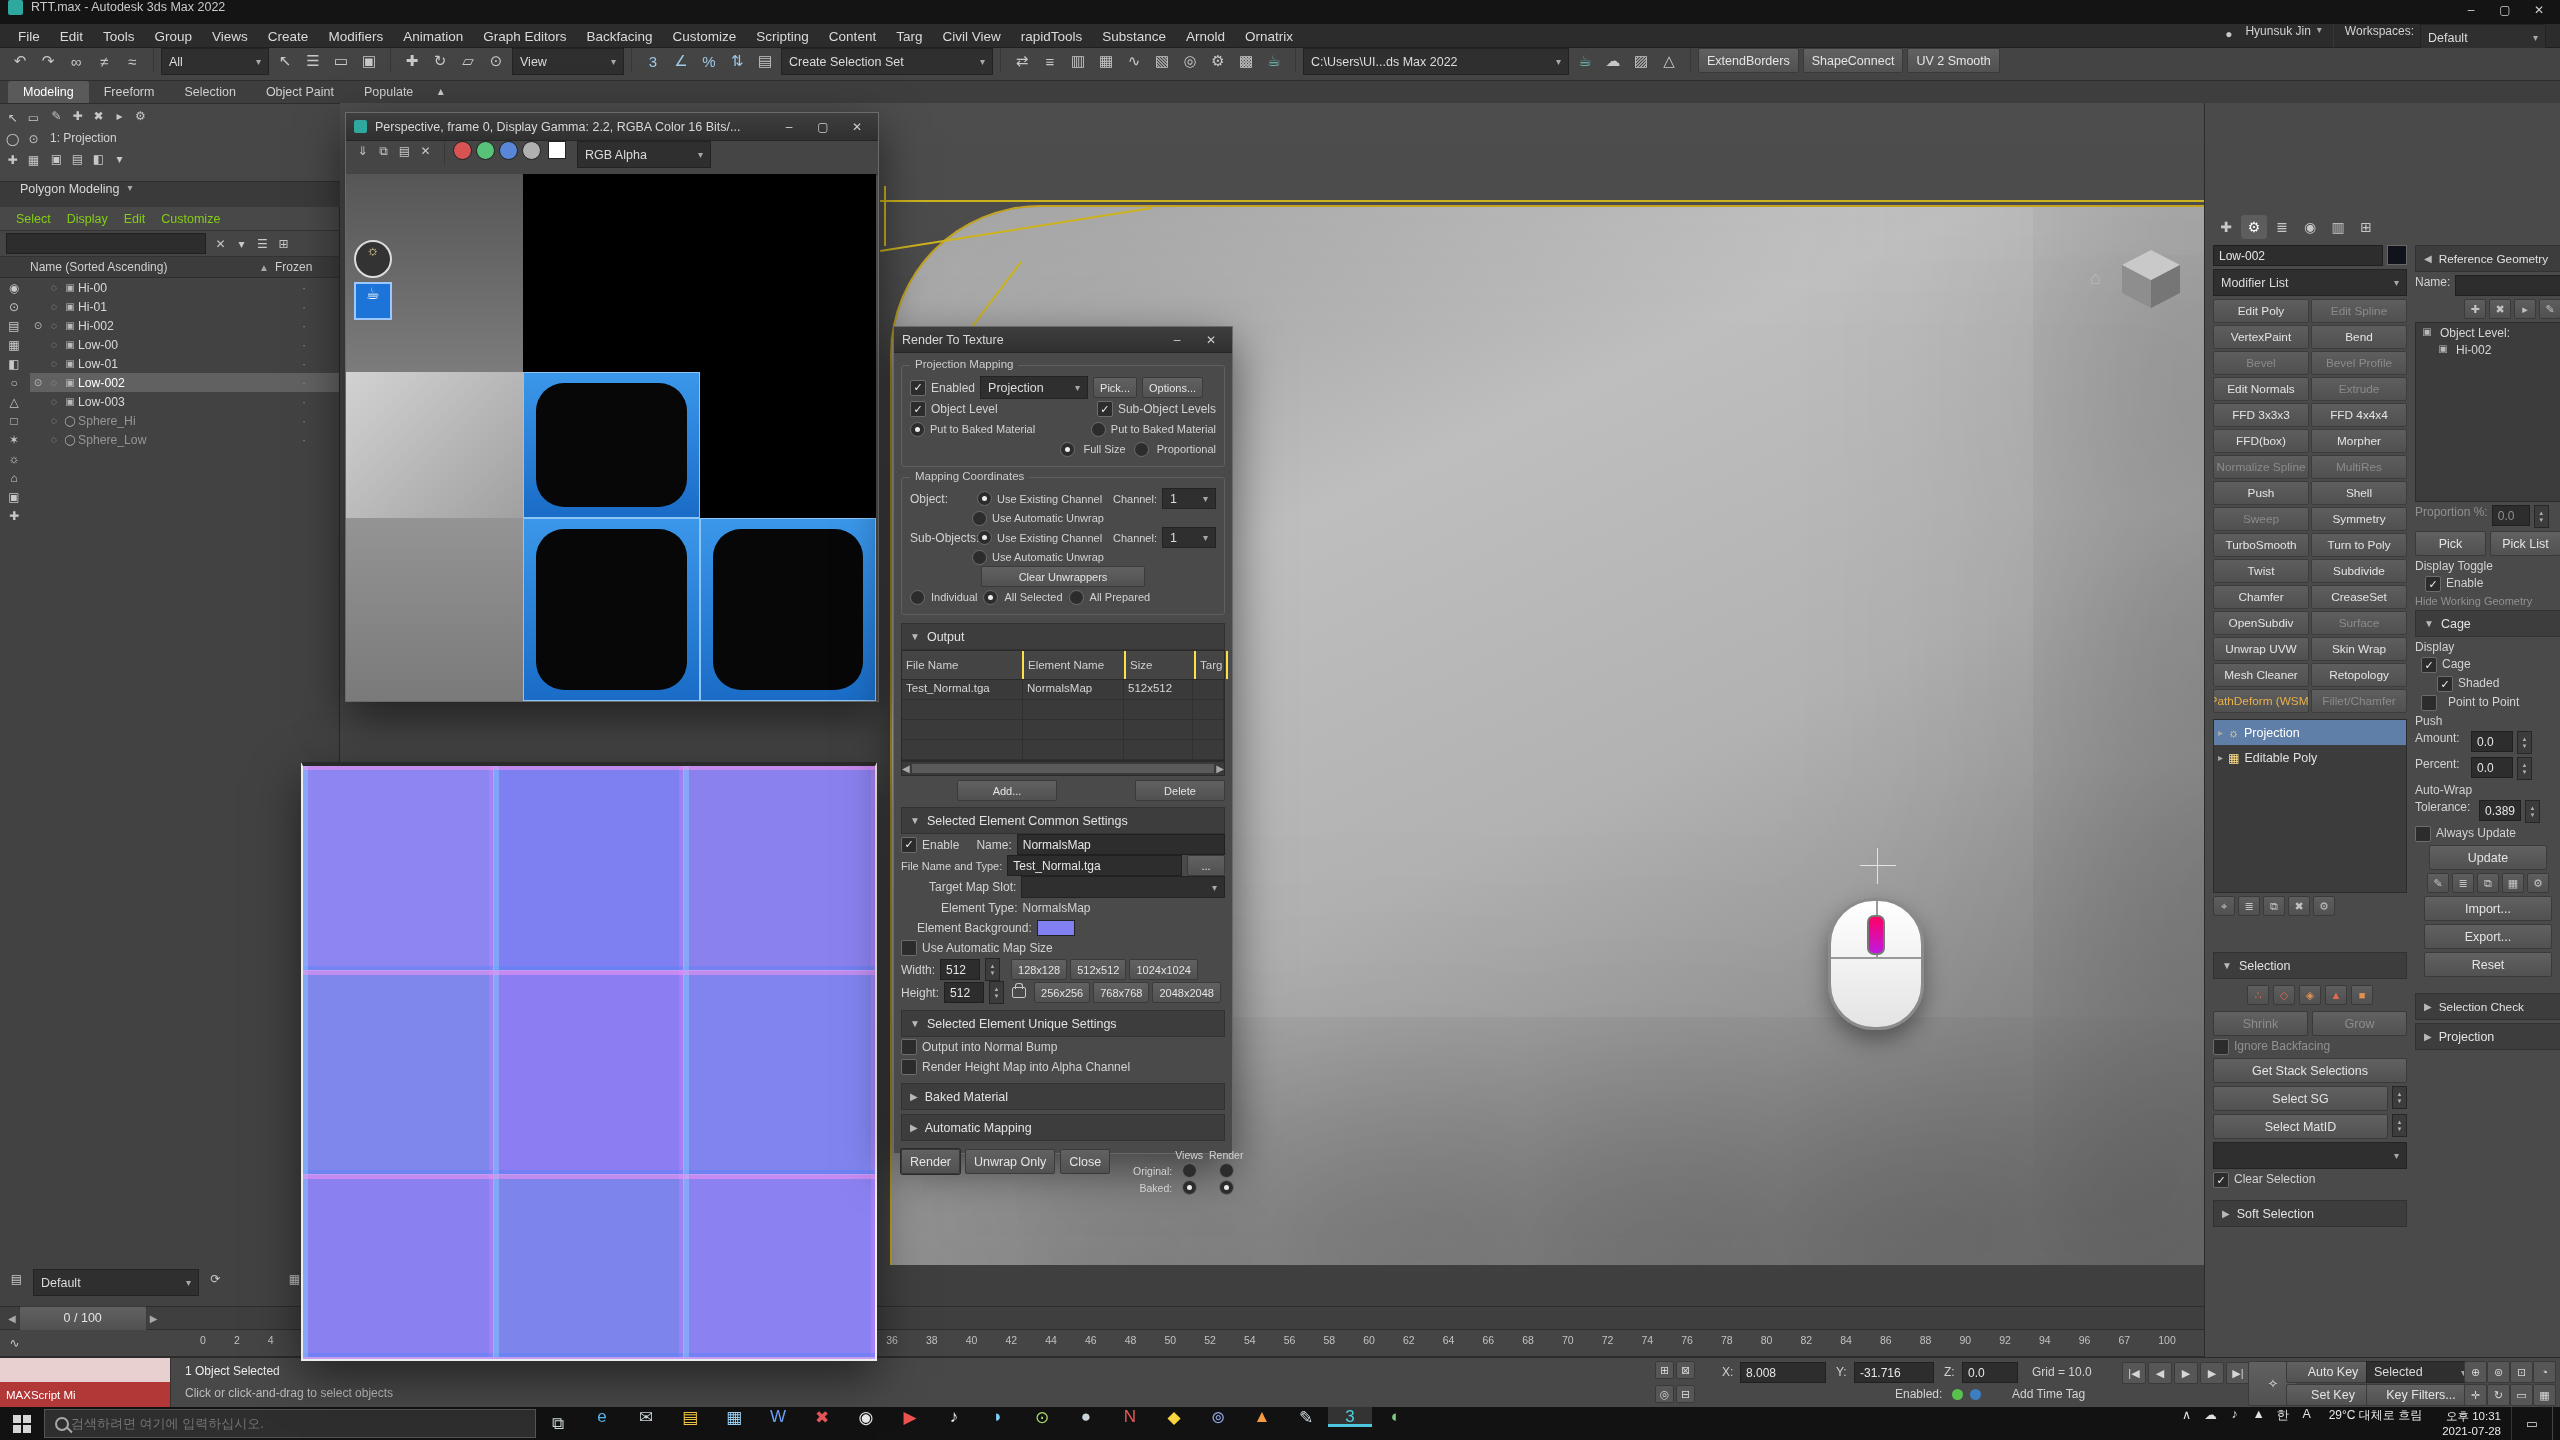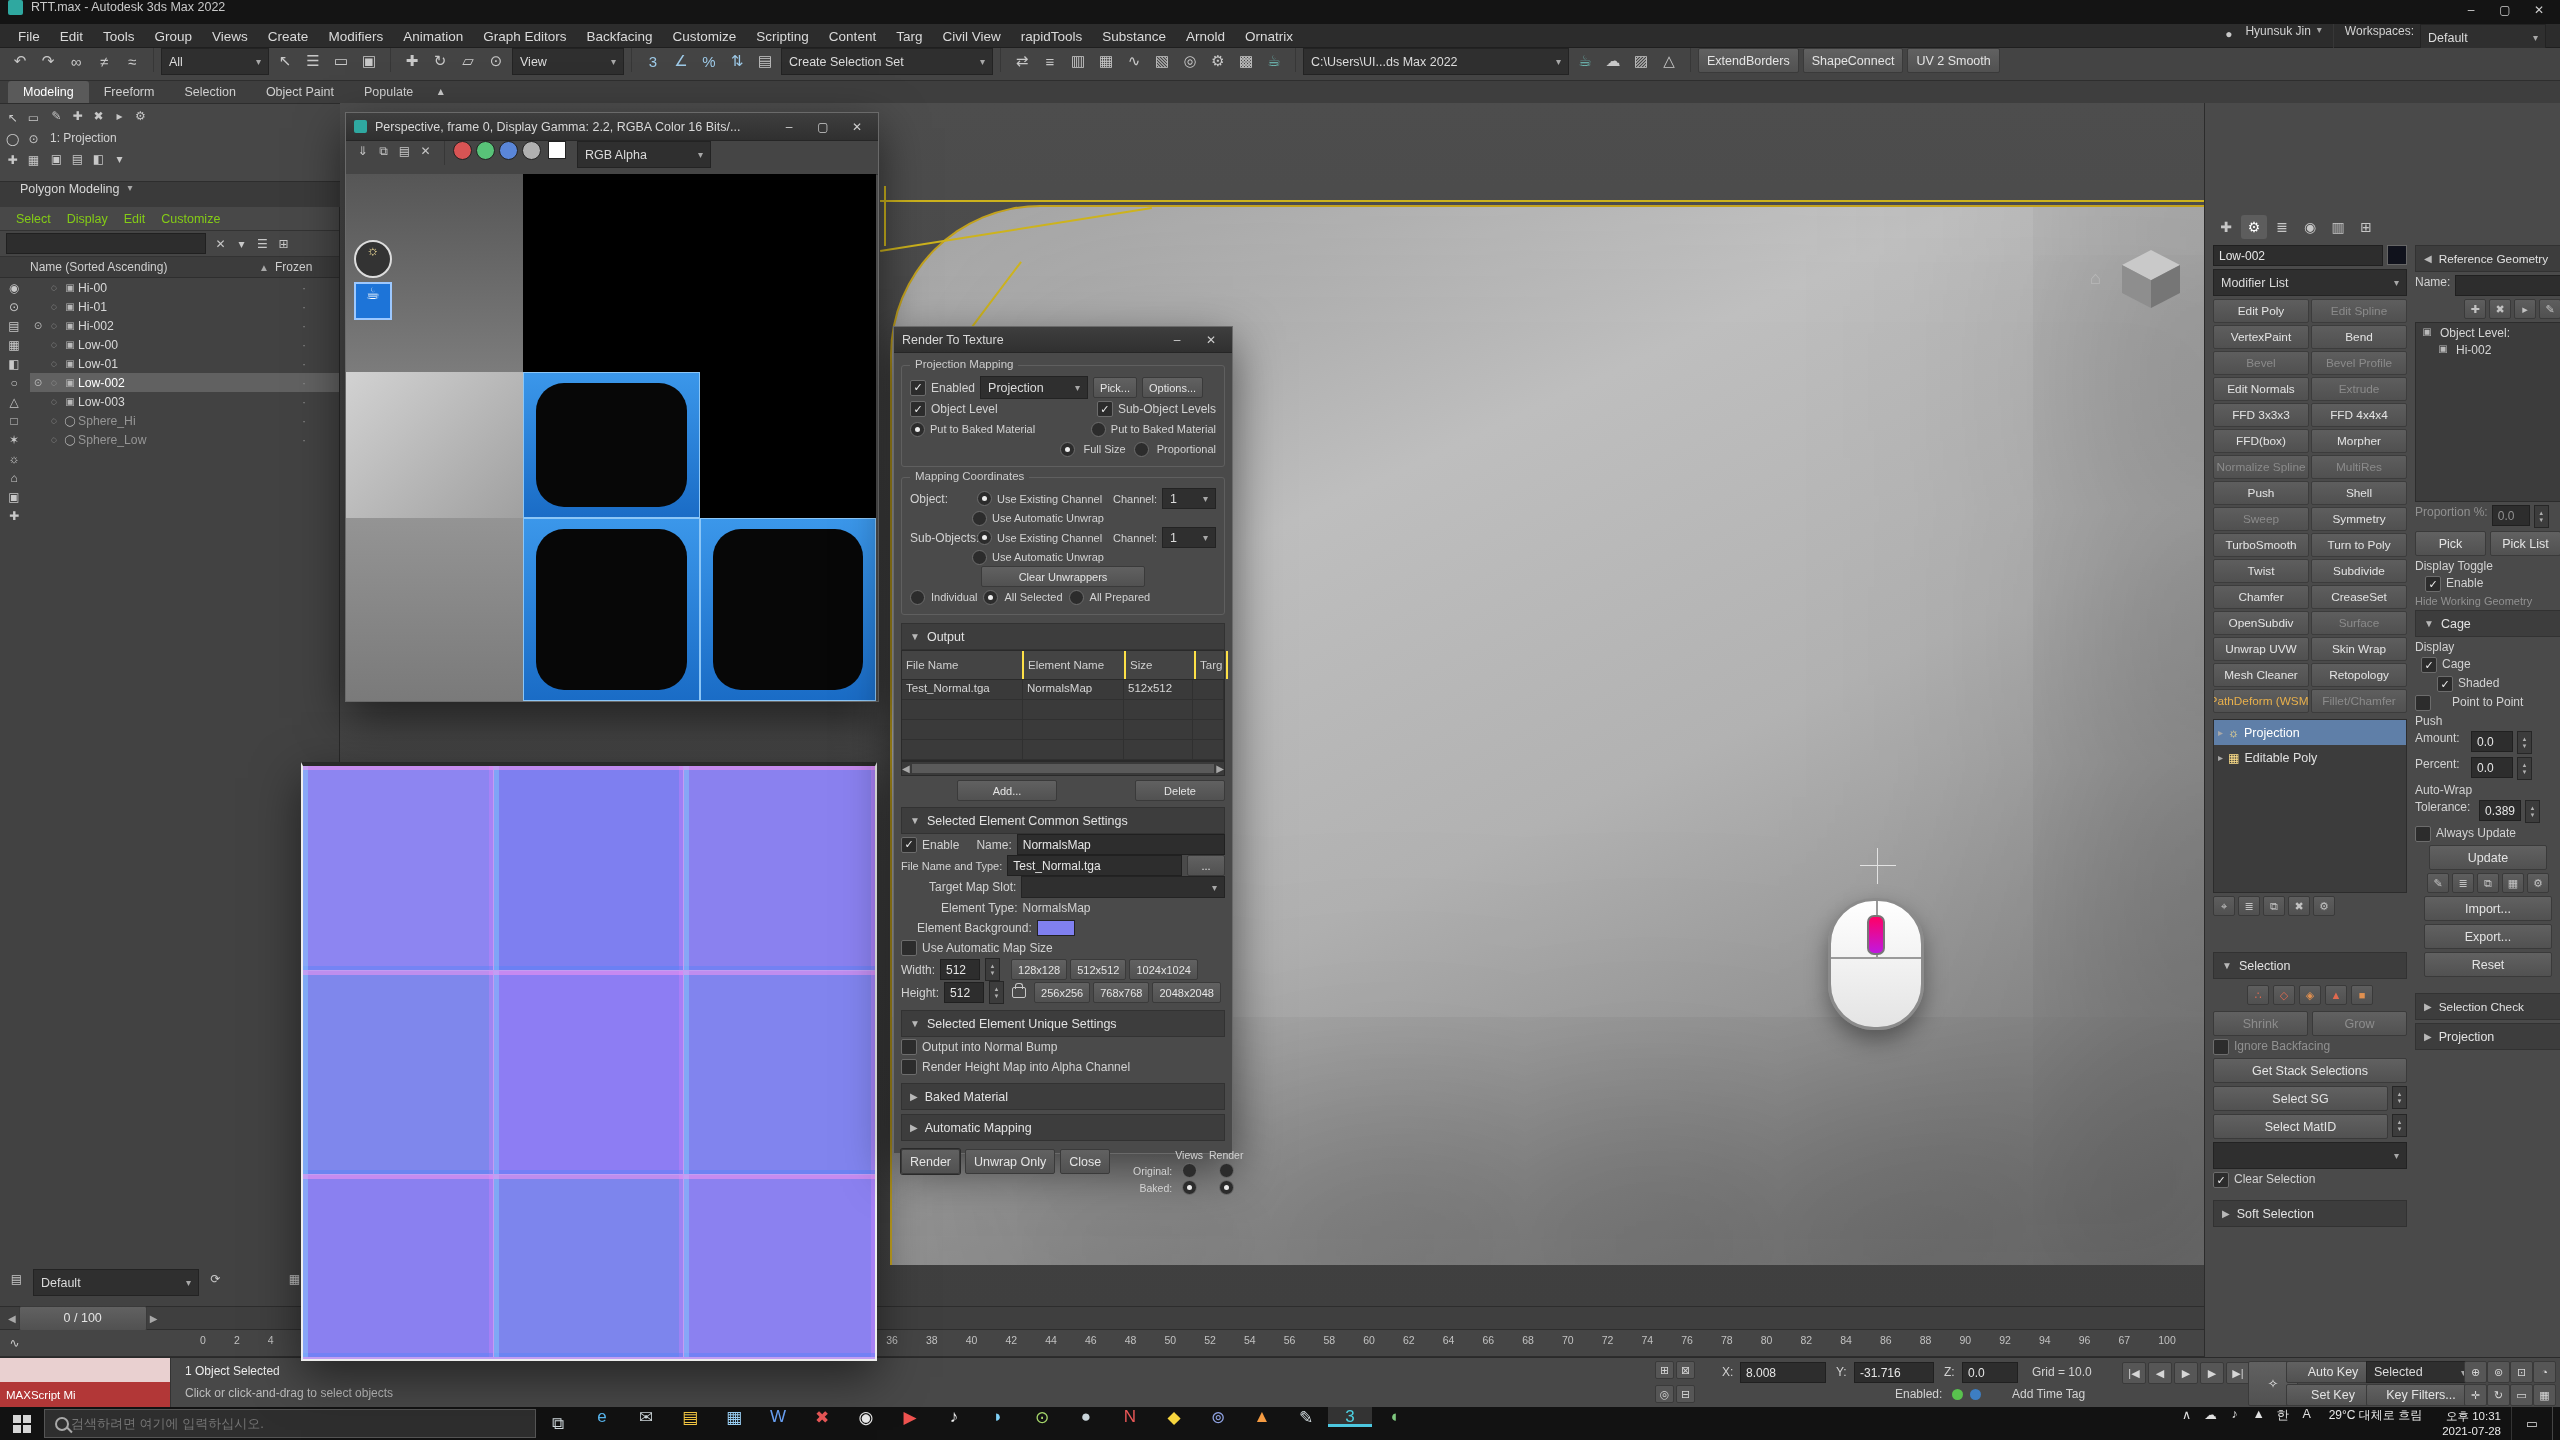--- a/index.html
+++ b/index.html
@@ -809,21 +809,21 @@
         </div>
         <div class="lab">Display</div>
         <div class="flex" style="gap:5px;margin-left:6px">
             <span class="cb on"></span>
           <span class="lab">Cage</span>
           </div>
         <div class="flex" style="gap:5px;margin-left:22px">
             <span class="cb on"></span>
           <span class="lab">Shaded</span>
           </div>
-        <div class="flex" style="gap:21px;margin-left:0">
+        <div class="flex" style="gap:11px;margin-left:6px">
             <span class="cb"></span>
           <span class="lab">Point to Point</span>
           </div>
         <div class="lab">Push</div>
         <div class="flex" style="gap:4px">
           <span class="lab" style="width:52px">Amount:</span>
           <span class="field" style="width:42px">0.0</span>
           <span class="spin"></span>
         </div>
         <div class="flex" style="gap:4px">

